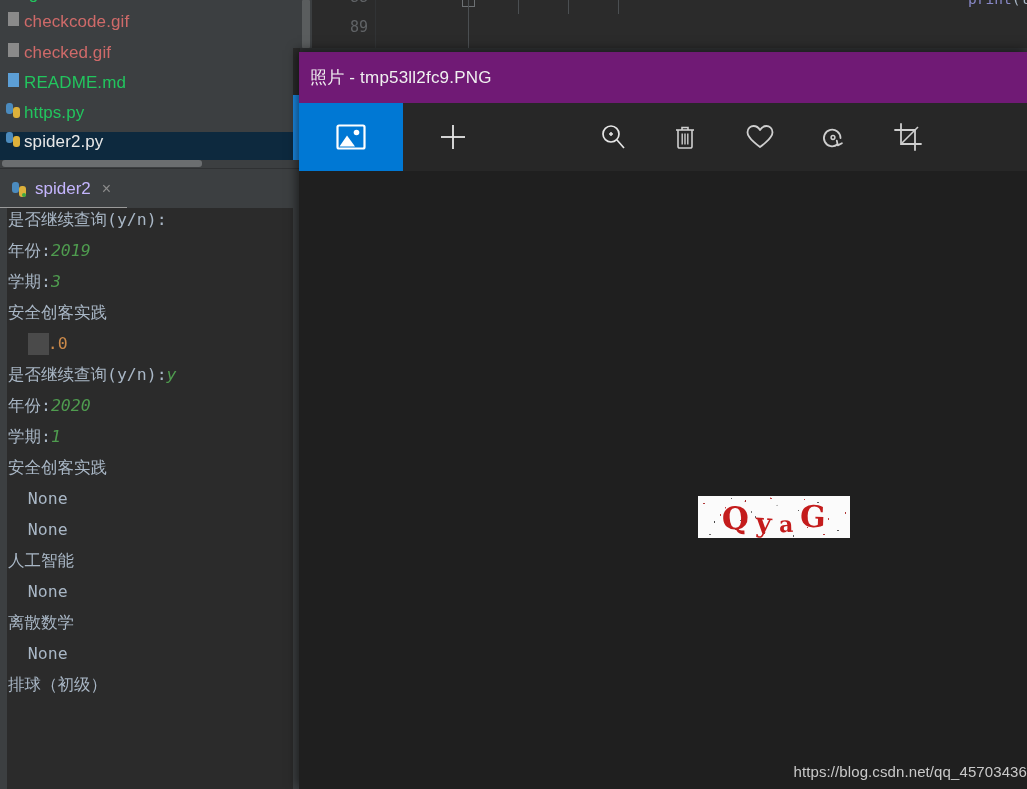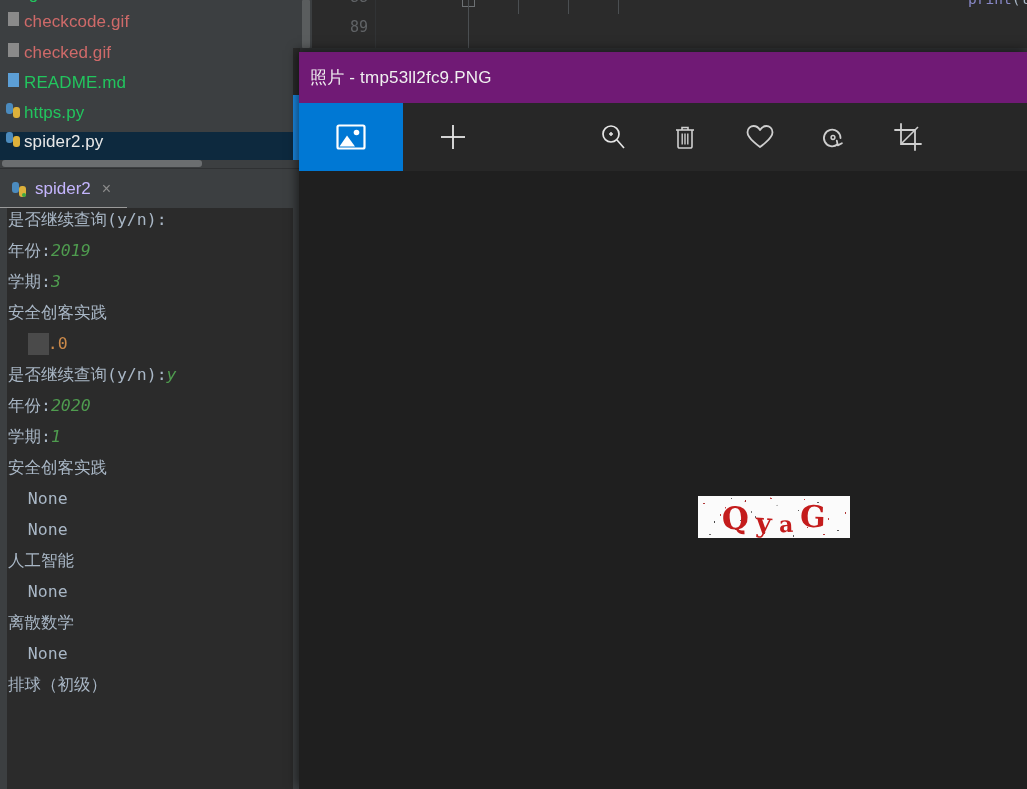--- a/index.html
+++ b/index.html
@@ -582,14 +582,15 @@
   <div id="photos-canvas">
     <div id="captcha-image">
       <div id="captcha-noise"></div>
       <div id="captcha-text">
         <span id="cc0">Q</span>
         <span id="cc1">y</span>
         <span id="cc2">a</span>
         <span id="cc3">G</span>
       </div>
     </div>
+    <div id="watermark">https://blog.csdn.net/qq_45703436</div>
   </div>
 </div>
 
 </body></html>

